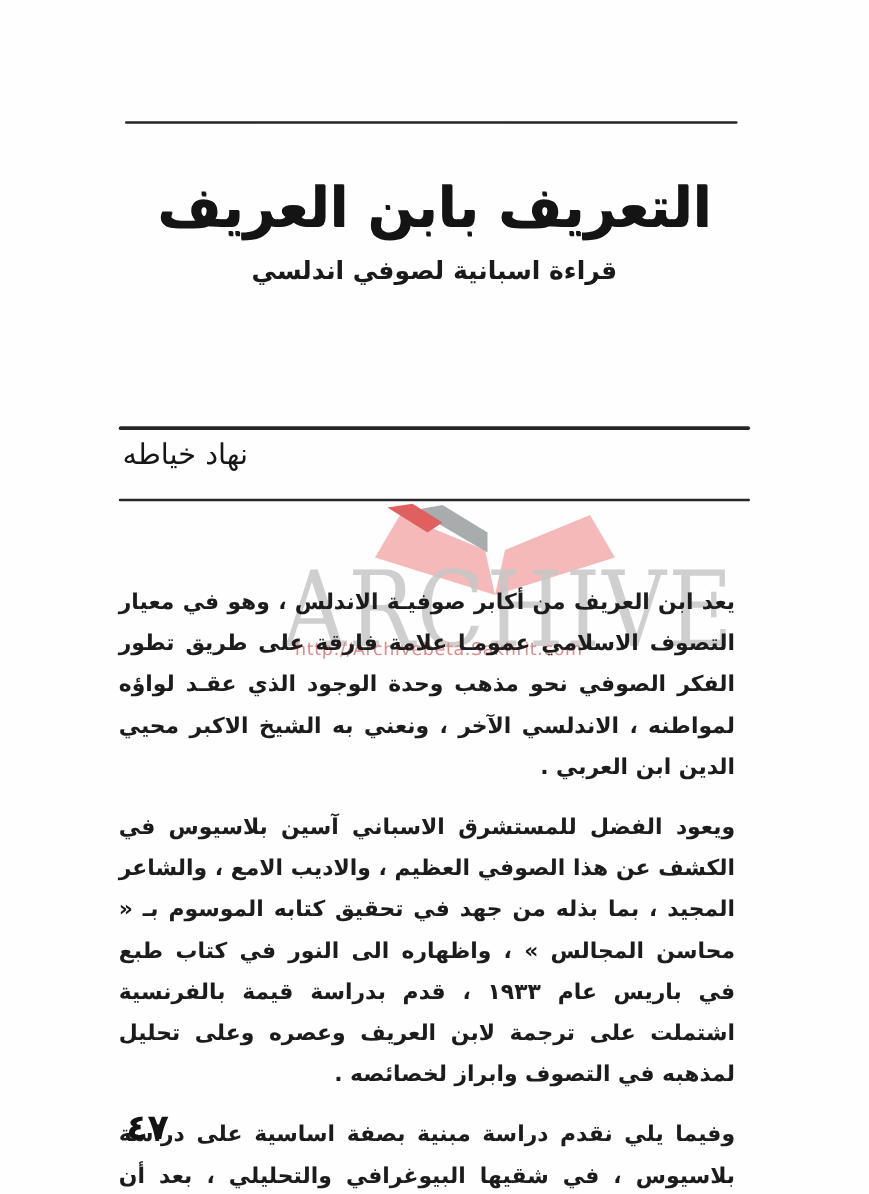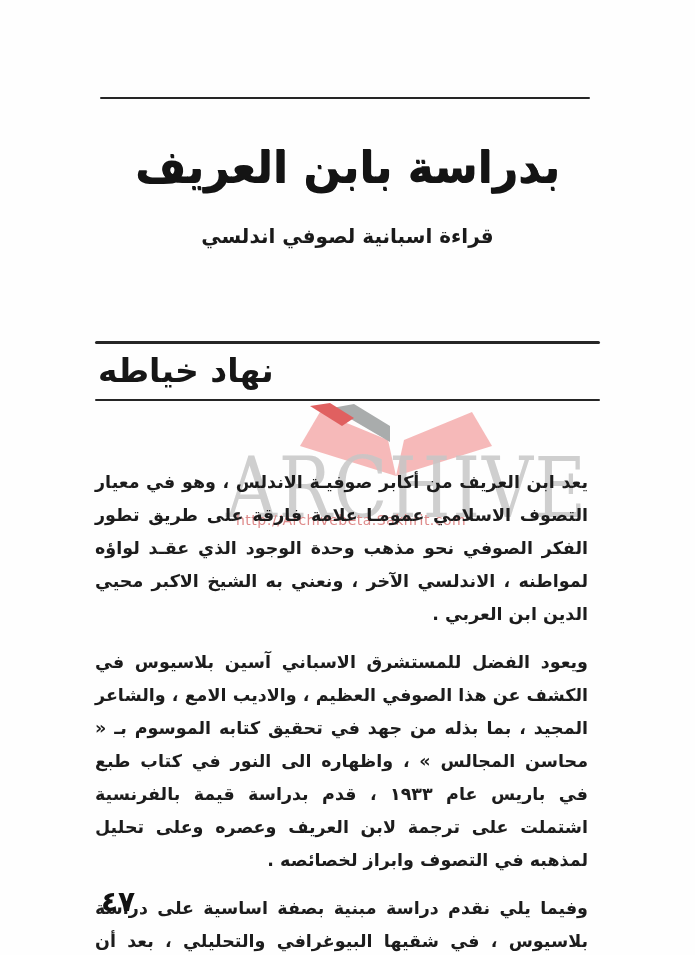--- a/index.html
+++ b/index.html
@@ -20,28 +20,28 @@
 
   
   .title {
     position: absolute; left: 0; right: 0; top: 141px; margin: 0;
     text-align: center; direction: rtl;
     font-size: 44px; font-weight: bold; color: #141414;
     letter-spacing: 1px;
     text-shadow: 0.5px 0.5px 0 #141414;
   }
   .subtitle {
-    position: absolute; left: 0; right: 0; top: 224px;
+    position: absolute; left: 0; right: 0; top: 204px;
     text-align: center; direction: rtl;
     font-size: 20px; font-weight: bold; color: #1a1a1a;
   }
   .author {
     position: absolute; left: 98px; top: 351px;
     direction: rtl;
-    font-size: 33px; font-weight: bold; color: #161616;
+    font-size: 23px; font-weight: normal; color: #161616;
     letter-spacing: 1px;
   }
 
   
   .watermark { position: absolute; inset: 0; z-index: 1; pointer-events: none; text-align: center; }
   .wm-book { position: absolute; left: 296px; top: 400px; width: 200px; height: 78px; }
   .wm-text {
     position: absolute; left: 226px; top: 446px;
     font-family: "DejaVu Serif", serif;
     font-size: 84px; line-height: 1;
@@ -70,21 +70,21 @@
     font-size: 28px; font-weight: bold; color: #121212;
   }
 </style>
 </head>
 <body>
 
 <div class="page">
 
   <div class="rule rule-top"></div>
 
-  <h1 class="title">بدراسة بابن العريف</h1>
+  <h1 class="title">التعريف بابن العريف</h1>
   <div class="subtitle">قراءة اسبانية لصوفي اندلسي</div>
 
   <div class="rule rule-author-top"></div>
   <div class="author">نهاد خياطه</div>
   <div class="rule rule-author-bot"></div>
 
   <div class="watermark">
     <svg class="wm-book" viewBox="0 0 200 78" xmlns="http://www.w3.org/2000/svg" aria-hidden="true">
 
       <polygon points="100,76 4,46 24,12 92,40" fill="#f6b9b9"></polygon>

